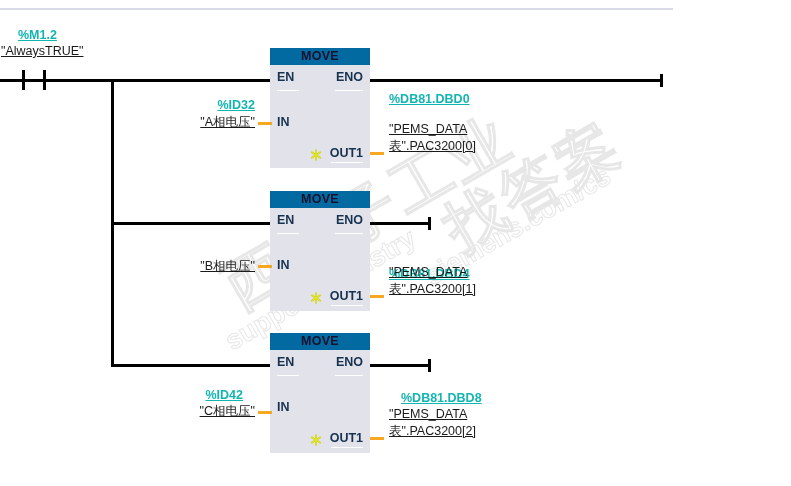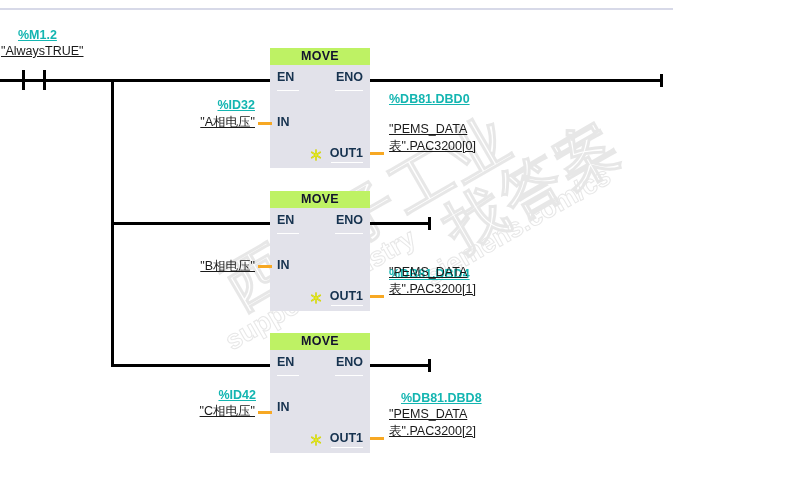--- a/index.html
+++ b/index.html
@@ -122,21 +122,21 @@
   
   .movebox {
     position: absolute;
     width: 100px;
     background: #e2e2ea;
     border: 0;
     box-sizing: border-box;
   }
   .mb-header {
     height: 17px;
-    background: #bef264;
+    background: #0369a1;
     color: #13132e;
     font-weight: bold;
     font-size: 12.5px;
     text-align: center;
     line-height: 17px;
     letter-spacing: 0.3px;
   }
   .mb-body {
     position: relative;
     height: 103px;
@@ -326,21 +326,21 @@
           <line x1="6" y1="1" x2="6" y2="11"></line>
           <line x1="1.7" y1="3.3" x2="10.3" y2="8.7"></line>
           <line x1="10.3" y1="3.3" x2="1.7" y2="8.7"></line>
         </g>
       </svg>
       <div class="mb-out">OUT1</div>
       <div class="mb-out-underline"></div>
     </div>
   </div>
 
-  <div class="lbl lbl-addr lbl-right" style="left:121px; top:388px; width:135px;">%ID42</div>
+  <div class="lbl lbl-addr lbl-right" style="left:108px; top:388px; width:135px;">%ID42</div>
   <div class="lbl lbl-right" style="left:120px; top:404px; width:135px;">"C相电压"</div>
   <div class="wire-o-h" style="left:258px; top:411px; width:14px;"></div>
 
   <div class="wire-o-h" style="left:370px; top:437px; width:14px;"></div>
   <div class="lbl lbl-addr" style="left:401px; top:391px;">%DB81.DBD8</div>
   <div class="lbl" style="left:389px; top:407px;">"PEMS_DATA</div>
   <div class="lbl" style="left:389px; top:424px;">表".PAC3200[2]</div>
 
 </div>
 

